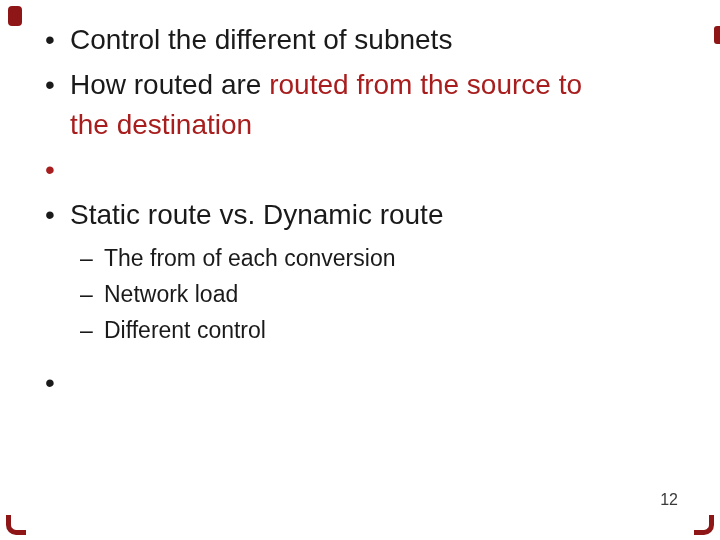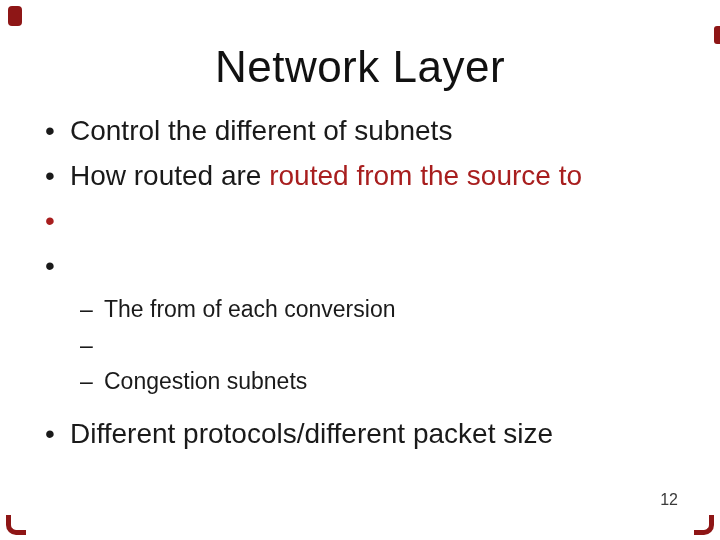--- a/index.html
+++ b/index.html
@@ -111,58 +111,58 @@
 </head>
 <body>
 
 <div class="slide">
 
   <div class="corner-tl"></div>
   <div class="edge-r"></div>
   <div class="corner-bl"></div>
   <div class="corner-br"></div>
 
-  <div class="title">Network Layer</div>
 
   <div class="content">
 
     <div class="row">
       <span class="marker">•</span>
       <div class="text">Control the different of subnets</div>
     </div>
 
     <div class="row">
       <span class="marker">•</span>
-      <div class="text"><span>How routed are </span><span class="accent">routed from the source to</span><br></div>
+      <div class="text"><span>How routed are </span><span class="accent">routed from the source to</span><br><span class="accent">the destination</span></div>
     </div>
 
     <div class="row">
       <span class="marker accent">•</span>
     </div>
 
     <div class="row">
       <span class="marker">•</span>
+      <div class="text">Static route vs. Dynamic route</div>
     </div>
 
     <div class="subs">
       <div class="sub">
         <span class="marker">–</span>
         <div class="text">The from of each conversion</div>
       </div>
       <div class="sub">
         <span class="marker">–</span>
+        <div class="text">Network load</div>
       </div>
       <div class="sub">
         <span class="marker">–</span>
-        <div class="text">Congestion subnets</div>
+        <div class="text">Different control</div>
       </div>
     </div>
 
     <div class="row row-last">
       <span class="marker">•</span>
-      <div class="text">Different protocols/different packet size</div>
     </div>
 
   </div>
 
   <div class="page-number">12</div>
 
 </div>
 
 </body></html>

